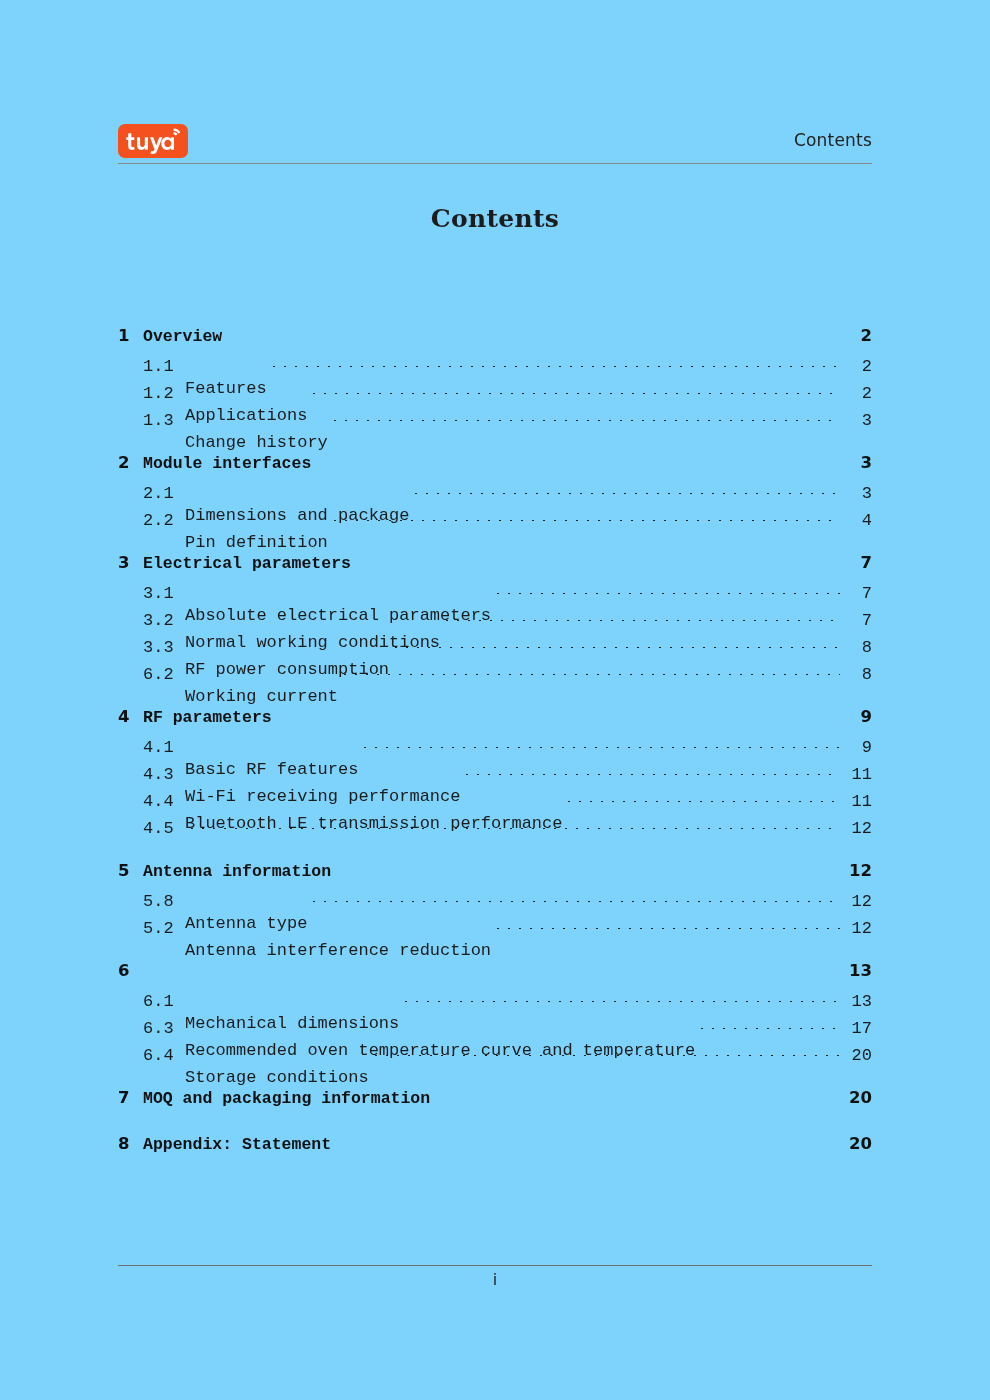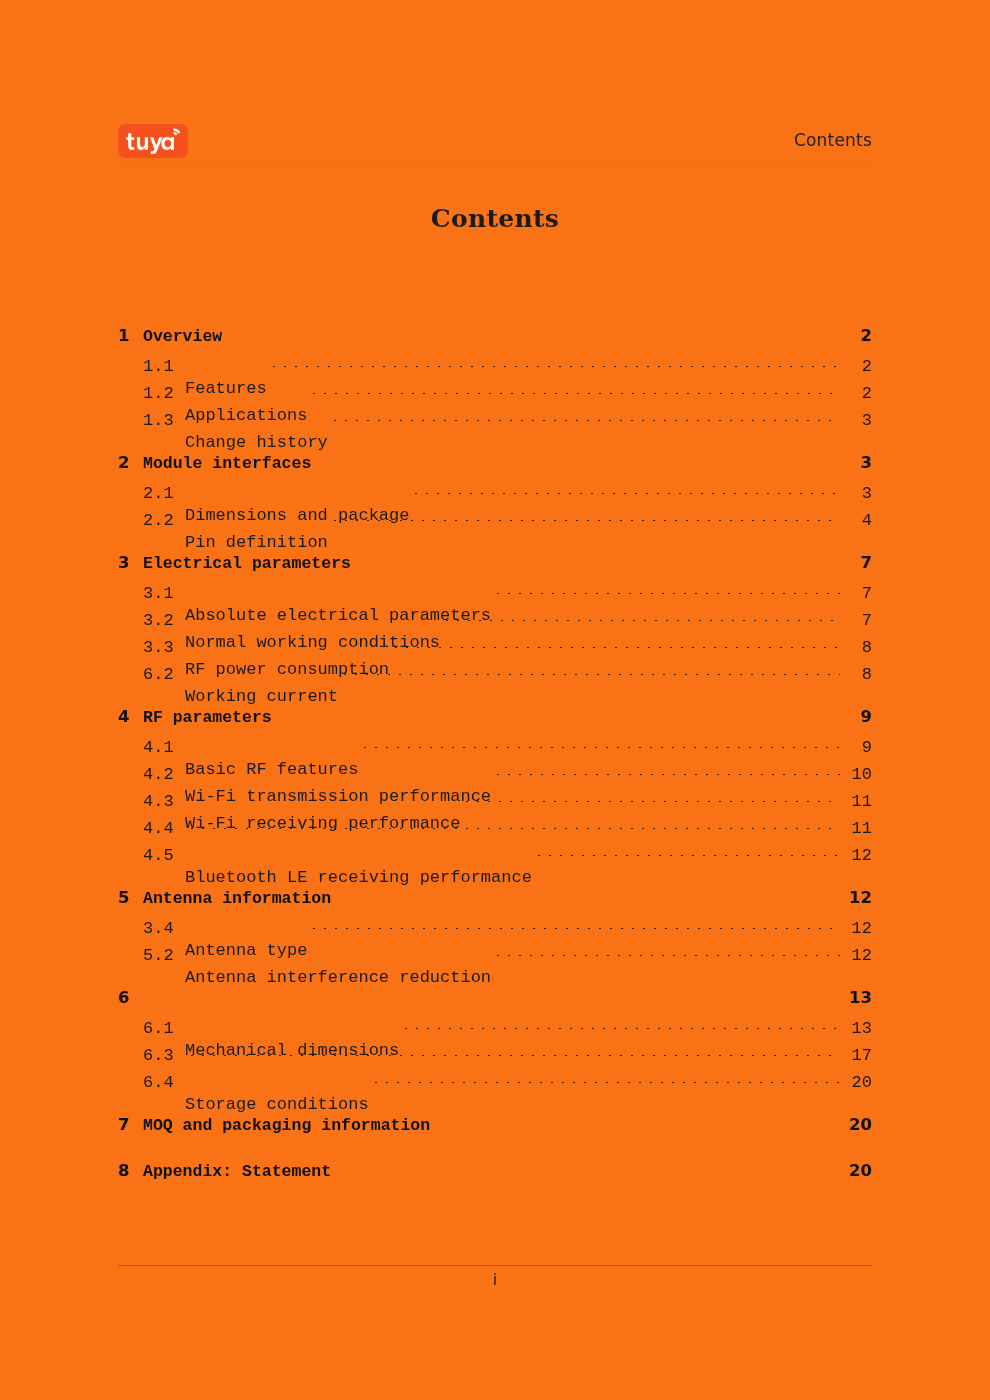--- a/index.html
+++ b/index.html
@@ -8,21 +8,21 @@
     background: #ffffff;
   }
   body {
     font-family: "DejaVu Sans", sans-serif;
     color: #1a1a1a;
   }
   .page {
     position: relative;
     width: 990px;
     height: 1400px;
-    background: #f97316;
+    background: #7dd3fc;
     overflow: hidden;
   }
 
   
   .header {
     position: absolute;
     left: 118px;
     top: 118px;
     width: 754px;
     height: 46px;
@@ -279,52 +279,46 @@
           <span class="leader"></span>
           <span class="pg">9</span>
         </div>
         <div class="row lvl2">
           <span class="num">4.1</span>
           <span class="label">Basic RF features</span>
           <span class="leader dots"></span>
           <span class="pg">9</span>
         </div>
         <div class="row lvl2">
-          <span class="num">4.2</span>
-          <span class="label">Wi-Fi transmission performance</span>
-          <span class="leader dots"></span>
-          <span class="pg">10</span>
-        </div>
-        <div class="row lvl2">
           <span class="num">4.3</span>
           <span class="label">Wi-Fi receiving performance</span>
           <span class="leader dots"></span>
           <span class="pg">11</span>
         </div>
         <div class="row lvl2">
           <span class="num">4.4</span>
+          <span class="label">Bluetooth LE transmission performance</span>
           <span class="leader dots"></span>
           <span class="pg">11</span>
         </div>
         <div class="row lvl2">
           <span class="num">4.5</span>
-          <span class="label">Bluetooth LE receiving performance</span>
           <span class="leader dots"></span>
           <span class="pg">12</span>
         </div>
       </div>
       <div class="toc-group">
         <div class="row lvl1">
           <span class="num">5</span>
           <span class="label">Antenna information</span>
           <span class="leader"></span>
           <span class="pg">12</span>
         </div>
         <div class="row lvl2">
-          <span class="num">3.4</span>
+          <span class="num">5.8</span>
           <span class="label">Antenna type</span>
           <span class="leader dots"></span>
           <span class="pg">12</span>
         </div>
         <div class="row lvl2">
           <span class="num">5.2</span>
           <span class="label">Antenna interference reduction</span>
           <span class="leader dots"></span>
           <span class="pg">12</span>
         </div>
@@ -336,20 +330,21 @@
           <span class="pg">13</span>
         </div>
         <div class="row lvl2">
           <span class="num">6.1</span>
           <span class="label">Mechanical dimensions</span>
           <span class="leader dots"></span>
           <span class="pg">13</span>
         </div>
         <div class="row lvl2">
           <span class="num">6.3</span>
+          <span class="label">Recommended oven temperature curve and temperature</span>
           <span class="leader dots"></span>
           <span class="pg">17</span>
         </div>
         <div class="row lvl2">
           <span class="num">6.4</span>
           <span class="label">Storage conditions</span>
           <span class="leader dots"></span>
           <span class="pg">20</span>
         </div>
       </div>

